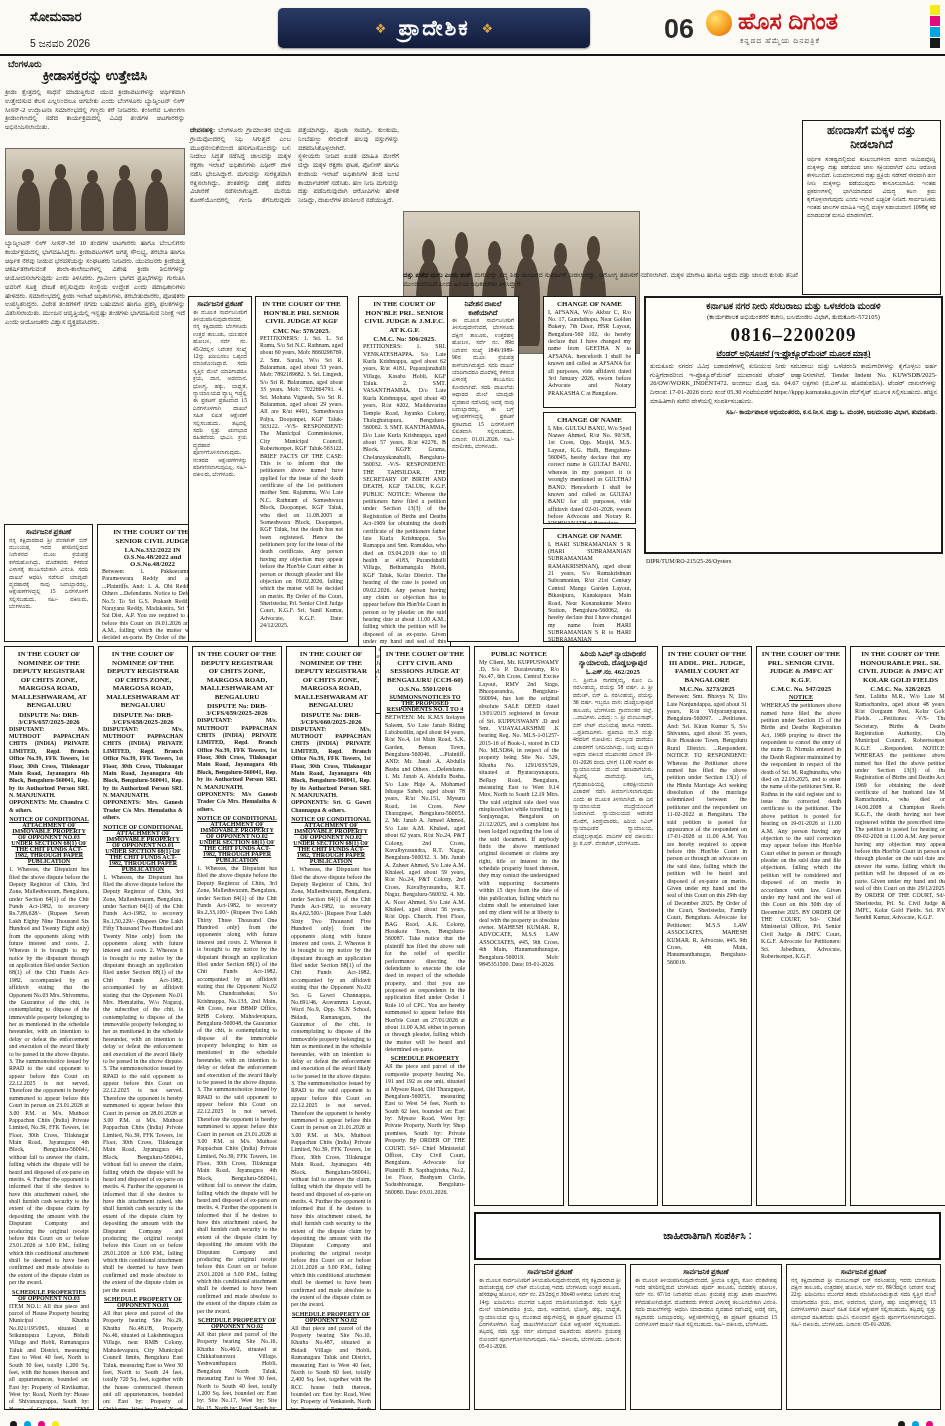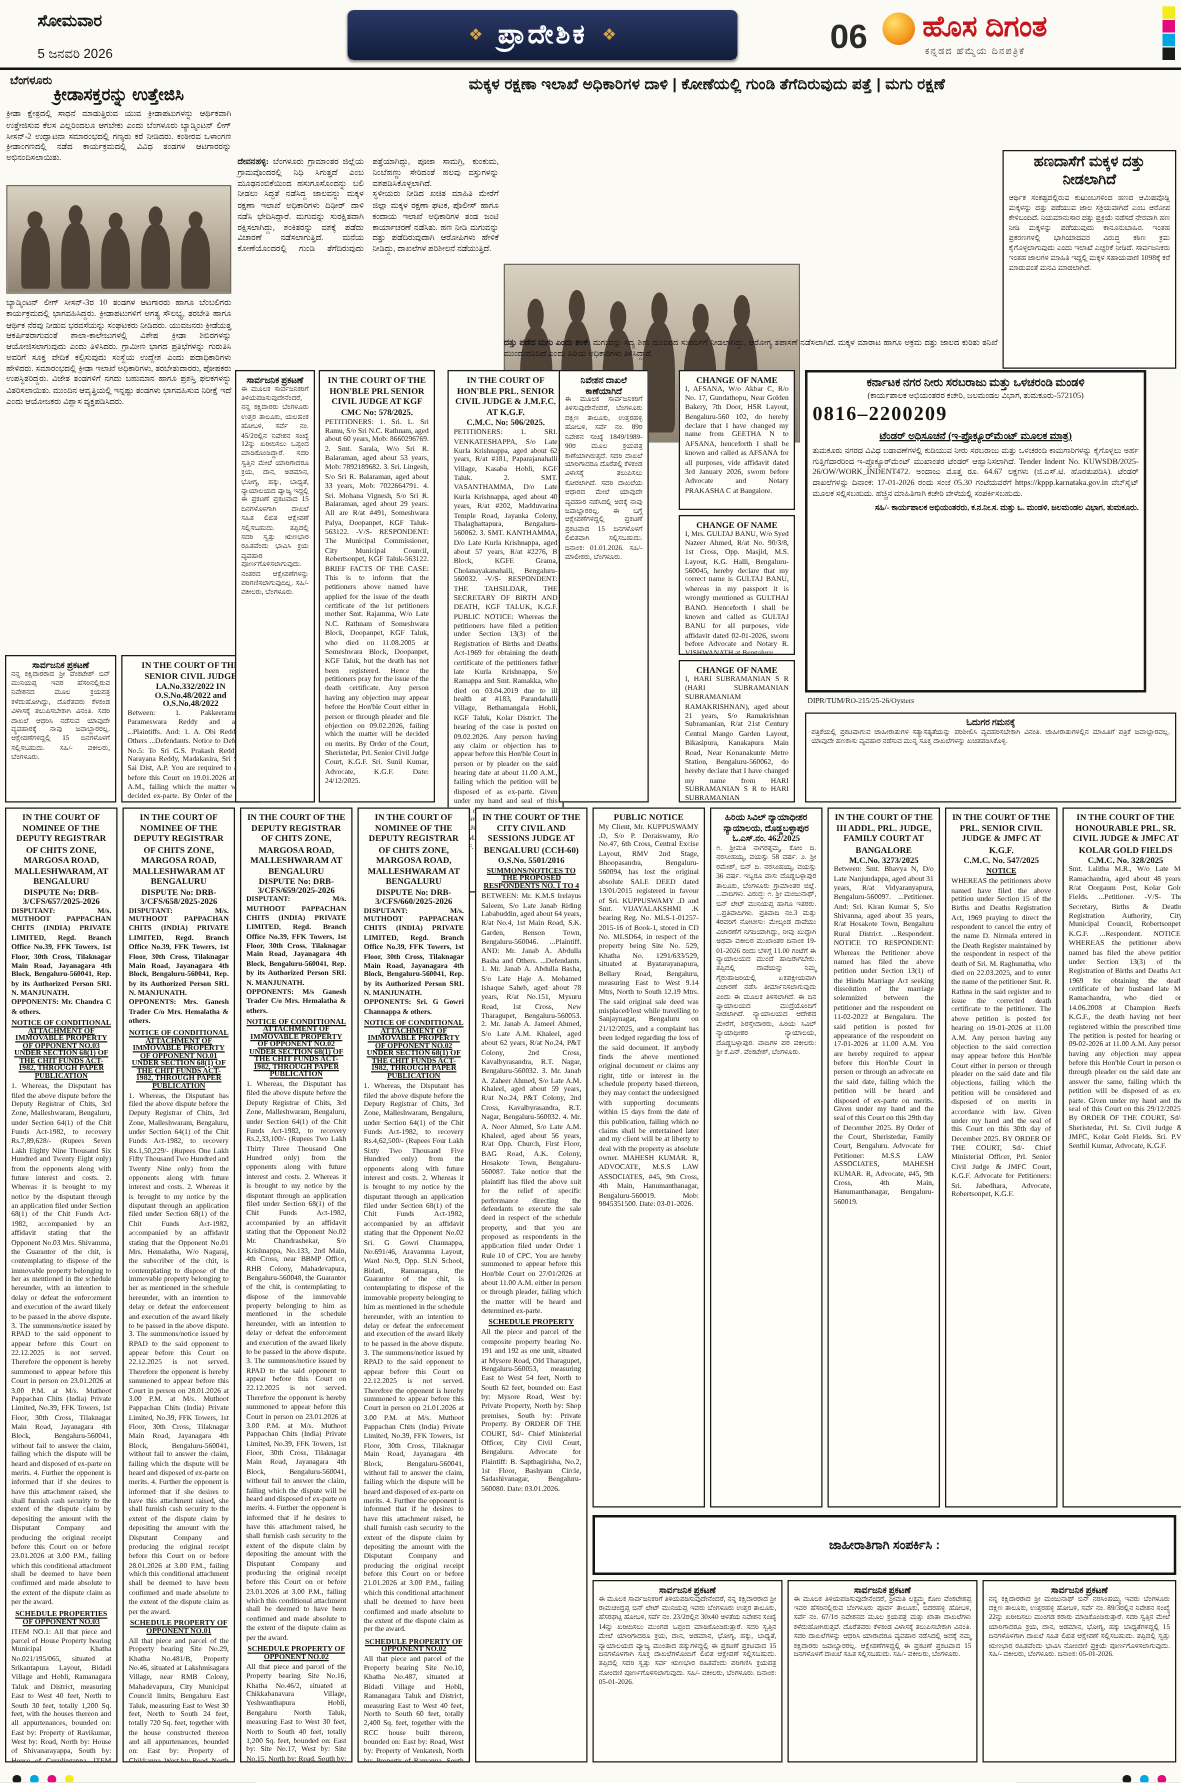--- a/index.html
+++ b/index.html
@@ -34,21 +34,21 @@
   .n-title{font-size:7px;line-height:1.22;font-weight:bold;text-align:center}
   .n-case{font-size:6.8px;font-weight:bold;text-align:center;margin:1px 0}
   .n-sub{font-size:6.1px;font-weight:bold;text-align:center;margin:2px 0;text-decoration:underline}
   .n-body{font-size:5.9px;line-height:1.25;text-align:justify}
   .kn-body{font-size:5.7px;line-height:1.3;text-align:justify}
   .rbox-title{font-size:11.5px;font-weight:bold;text-align:center;line-height:1.2;margin-bottom:3px}
   .rbox-body{font-size:6px;line-height:1.35;text-align:justify}
   .tender{border:2px solid #1a1a1a}
   .t-org1{font-size:9px;font-weight:bold;text-align:center}
   .t-org2{font-size:6.5px;text-align:center;margin-top:1px}
-  .t-phone{font-size:16px;font-weight:bold;letter-spacing:1px;margin:3px 0}
+  .t-phone{font-size:19px;font-weight:bold;text-align:center;letter-spacing:1px;margin:3px 0}
   .t-head{font-size:8px;font-weight:bold;text-align:center;text-decoration:underline;margin-bottom:3px}
   .t-body{font-size:6.4px;line-height:1.35;text-align:justify}
   .t-sign{font-size:6.4px;font-weight:bold;text-align:right;margin-top:3px}
   .dipr{font-size:6px}
   .contact{border:2.5px solid #141414;background:#fff;display:flex;align-items:center;justify-content:center;gap:10px}
   .contact-lbl{font-size:10px;font-weight:bold}
   .contact-num{font-size:25px;font-weight:bold;letter-spacing:1px;color:#10203f}
   .caption{font-size:6.6px;line-height:1.3;text-align:justify}
   .dots span{display:inline-block;width:7px;height:7px;border-radius:50%;margin-right:3px}
 </style>
@@ -94,21 +94,20 @@
   <section class="abs notice" style="left:4px;top:524px;width:89px;height:118px">
     <h3 class="n-title">ಸಾರ್ವಜನಿಕ ಪ್ರಕಟಣೆ</h3>
     <p class="kn-body">ನನ್ನ ಕಕ್ಷಿದಾರರಾದ ಶ್ರೀ ವೆಂಕಟೇಶ್ ಬಿನ್ ಮುನಿಯಪ್ಪ ಇವರ ಹೆಸರಿನಲ್ಲಿರುವ ನಿವೇಶನದ ಮೂಲ ಕ್ರಯಪತ್ರ ಕಳೆದುಹೋಗಿದ್ದು, ದೊರೆತವರು ಕೆಳಕಂಡ ವಿಳಾಸಕ್ಕೆ ತಲುಪಿಸಬೇಕಾಗಿ ವಿನಂತಿ. ಸದರಿ ದಾಖಲೆ ಆಧರಿಸಿ ನಡೆಸುವ ಯಾವುದೇ ವ್ಯವಹಾರಕ್ಕೆ ನಾವು ಜವಾಬ್ದಾರರಲ್ಲ. ಆಕ್ಷೇಪಣೆಗಳಿದ್ದಲ್ಲಿ 15 ದಿನಗಳೊಳಗೆ ಸಲ್ಲಿಸಬಹುದು. ಸಹಿ/- ವಕೀಲರು, ಬೆಂಗಳೂರು.</p>
   </section>
   <section class="abs notice" style="left:97px;top:524px;width:111px;height:118px">
     <h3 class="n-title">IN THE COURT OF THE SENIOR CIVIL JUDGE</h3>
     <div class="n-case">I.A.No.332/2022 IN O.S.No.48/2022 and O.S.No.48/2022</div>
     <p class="n-body">Between: 1. Pakkeerammagari Parameswara Reddy and another ...Plaintiffs. And: 1. A. Obi Reddy and Others ...Defendants. Notice to Defendant No.5: To Sri G.S. Prakash Reddy, S/o Narayana Reddy, Madakasira, Sri Sathya Sai Dist, A.P. You are required to appear before this Court on 19.01.2026 at 11.00 A.M., failing which the matter will be decided ex-parte. By Order of the Court, Sheristedar. G. Sreenivasa Reddy, Advocate, Cell: 9440456570.</p>
   </section>
 
-  <div class="abs kicker sans" style="left:190px;top:60px;width:751px">ಮಕ್ಕಳ ರಕ್ಷಣಾ ಇಲಾಖೆ ಅಧಿಕಾರಿಗಳ ದಾಳಿ | ಕೋಣೆಯಲ್ಲಿ ಗುಂಡಿ ತೆಗೆದಿರುವುದು ಪತ್ತೆ | ಮಗು ರಕ್ಷಣೆ</div>
   <div class="abs story cols2" style="left:190px;top:126px;width:209px;height:168px">
     <p><span class="b">ದೇವನಹಳ್ಳಿ:</span> <span>ಬೆಂಗಳೂರು ಗ್ರಾಮಾಂತರ ಜಿಲ್ಲೆಯ ಗ್ರಾಮವೊಂದರಲ್ಲಿ ನಿಧಿ ಸಿಗುತ್ತದೆ ಎಂಬ ಮೂಢನಂಬಿಕೆಯಿಂದ ಹಸುಗೂಸೊಂದನ್ನು ಬಲಿ ನೀಡಲು ಸಿದ್ಧತೆ ನಡೆಸಿದ್ದ ಜಾಲವನ್ನು ಮಕ್ಕಳ ರಕ್ಷಣಾ ಇಲಾಖೆ ಅಧಿಕಾರಿಗಳು ದಿಢೀರ್ ದಾಳಿ ನಡೆಸಿ ಭೇದಿಸಿದ್ದಾರೆ. ಮಗುವನ್ನು ಸುರಕ್ಷಿತವಾಗಿ ರಕ್ಷಿಸಲಾಗಿದ್ದು, ಶಂಕಿತರನ್ನು ವಶಕ್ಕೆ ಪಡೆದು ವಿಚಾರಣೆ ನಡೆಸಲಾಗುತ್ತಿದೆ. ಮನೆಯ ಕೋಣೆಯೊಂದರಲ್ಲಿ ಗುಂಡಿ ತೆಗೆದಿರುವುದು ಪತ್ತೆಯಾಗಿದ್ದು, ಪೂಜಾ ಸಾಮಗ್ರಿ, ಕುಂಕುಮ, ನಿಂಬೆಹಣ್ಣು ಸೇರಿದಂತೆ ಹಲವು ವಸ್ತುಗಳನ್ನು ವಶಪಡಿಸಿಕೊಳ್ಳಲಾಗಿದೆ.</span></p>
     <p>ಸ್ಥಳೀಯರು ನೀಡಿದ ಖಚಿತ ಮಾಹಿತಿ ಮೇರೆಗೆ ಜಿಲ್ಲಾ ಮಕ್ಕಳ ರಕ್ಷಣಾ ಘಟಕ, ಪೊಲೀಸ್ ಹಾಗೂ ಕಂದಾಯ ಇಲಾಖೆ ಅಧಿಕಾರಿಗಳ ತಂಡ ಜಂಟಿ ಕಾರ್ಯಾಚರಣೆ ನಡೆಸಿತು. ಹಣ ನೀಡಿ ಮಗುವನ್ನು ದತ್ತು ಪಡೆದಿರುವುದಾಗಿ ಆರೋಪಿಗಳು ಹೇಳಿಕೆ ನೀಡಿದ್ದು, ದಾಖಲೆಗಳ ಪರಿಶೀಲನೆ ನಡೆಯುತ್ತಿದೆ.</p>
   </div>
   <div class="abs photo" style="left:403px;top:124px;width:237px;height:143px">
     <div class="pfig" style="left:5%;bottom:5%;width:11%;height:60%"></div>
     <div class="pfig" style="left:19%;bottom:5%;width:11%;height:64%"></div>
     <div class="pfig" style="left:33%;bottom:5%;width:11%;height:59%"></div>
     <div class="pfig" style="left:47%;bottom:5%;width:11%;height:63%"></div>
     <div class="pfig" style="left:61%;bottom:5%;width:11%;height:58%"></div>
@@ -152,33 +151,29 @@
     <p class="n-body">I, AFSANA, W/o Akbar C, R/o No. 17, Gundathopu, Near Golden Bakery, 7th Door, HSR Layout, Bengaluru-560 102, do hereby declare that I have changed my name from GEETHA N to AFSANA, henceforth I shall be known and called as AFSANA for all purposes, vide affidavit dated 3rd January 2026, sworn before Advocate and Notary PRAKASHA C at Bangalore.</p>
   </section>
   <section class="abs notice" style="left:543px;top:412px;width:93px;height:112px">
     <h3 class="n-title">CHANGE OF NAME</h3>
     <p class="n-body">I, Mrs. GULTAJ BANU, W/o Syed Nazeer Ahmed, R/at No. 90/3/8, 1st Cross, Opp. Masjid, M.S. Layout, K.G. Halli, Bengaluru-560045, hereby declare that my correct name is GULTAJ BANU, whereas in my passport it is wrongly mentioned as GULTHAJ BANO. Henceforth I shall be known and called as GULTAJ BANU for all purposes, vide affidavit dated 02-01-2026, sworn before Advocate and Notary R. VISHWANATH at Bengaluru.</p>
   </section>
   <section class="abs notice" style="left:543px;top:528px;width:93px;height:114px">
     <h3 class="n-title">CHANGE OF NAME</h3>
     <p class="n-body">I, HARI SUBRAMANIAN S R (HARI SUBRAMANIAN SUBRAMANIAM RAMAKRISHNAN), aged about 21 years, S/o Ramakrishnan Subramanian, R/at 21st Century Central Mango Garden Layout, Bikasipura, Kanakapura Main Road, Near Konanakunte Metro Station, Bengaluru-560062, do hereby declare that I have changed my name from HARI SUBRAMANIAN S R to HARI SUBRAMANIAN SUBRAMANIAM RAMAKRISHNAN for all purposes, vide affidavit dated 02-01-2026, sworn before the Notary at Bengaluru.</p>
   </section>
-  <section class="abs notice tender" style="left:644px;top:296px;width:273px;height:258px">
+  <section class="abs notice tender" style="left:644px;top:296px;width:299px;height:258px">
     <div class="t-org1">ಕರ್ನಾಟಕ ನಗರ ನೀರು ಸರಬರಾಜು ಮತ್ತು ಒಳಚರಂಡಿ ಮಂಡಳಿ</div>
     <div class="t-org2">(ಕಾರ್ಯಪಾಲಕ ಅಭಿಯಂತರರ ಕಚೇರಿ, ಜಲಮಂಡಲ ವಿಭಾಗ, ತುಮಕೂರು-572105)</div>
     <div class="t-phone">0816–2200209</div>
     <div class="t-head">ಟೆಂಡರ್ ಅಧಿಸೂಚನೆ (ಇ-ಪ್ರೊಕ್ಯೂರ್‌ಮೆಂಟ್ ಮೂಲಕ ಮಾತ್ರ)</div>
     <p class="t-body">ತುಮಕೂರು ನಗರದ ವಿವಿಧ ಬಡಾವಣೆಗಳಲ್ಲಿ ಕುಡಿಯುವ ನೀರು ಸರಬರಾಜು ಮತ್ತು ಒಳಚರಂಡಿ ಕಾಮಗಾರಿಗಳನ್ನು ಕೈಗೊಳ್ಳಲು ಅರ್ಹ ಗುತ್ತಿಗೆದಾರರಿಂದ ಇ-ಪ್ರೊಕ್ಯೂರ್‌ಮೆಂಟ್ ಮುಖಾಂತರ ಟೆಂಡರ್ ಆಹ್ವಾನಿಸಲಾಗಿದೆ. Tender Indent No. KUWSDB/2025-26/OW/WORK_INDENT472. ಅಂದಾಜು ಮೊತ್ತ ರೂ. 64.67 ಲಕ್ಷಗಳು (ಜಿ.ಎಸ್.ಟಿ. ಹೊರತುಪಡಿಸಿ). ಟೆಂಡರ್ ದಾಖಲೆಗಳನ್ನು ದಿನಾಂಕ: 17-01-2026 ರಂದು ಸಂಜೆ 05.30 ಗಂಟೆಯವರೆಗೆ https://kppp.karnataka.gov.in ವೆಬ್‌ಸೈಟ್ ಮೂಲಕ ಸಲ್ಲಿಸಬಹುದು. ಹೆಚ್ಚಿನ ಮಾಹಿತಿಗಾಗಿ ಕಚೇರಿ ವೇಳೆಯಲ್ಲಿ ಸಂಪರ್ಕಿಸಬಹುದು.</p>
     <div class="t-sign">ಸಹಿ/- ಕಾರ್ಯಪಾಲಕ ಅಭಿಯಂತರರು, ಕ.ನ.ನೀ.ಸ. ಮತ್ತು ಒ. ಮಂಡಳಿ, ಜಲಮಂಡಲ ವಿಭಾಗ, ತುಮಕೂರು.</div>
   </section>
   <div class="abs dipr" style="left:646px;top:558px;width:220px">DIPR/TUM/RO-215/25-26/Oysters</div>
-  <section class="abs notice" style="left:644px;top:570px;width:297px;height:72px">
-    <h3 class="n-title">ಓದುಗರ ಗಮನಕ್ಕೆ</h3>
-    <p class="kn-body">ಪತ್ರಿಕೆಯಲ್ಲಿ ಪ್ರಕಟವಾಗುವ ಜಾಹೀರಾತುಗಳ ಸತ್ಯಾಸತ್ಯತೆಯನ್ನು ಪರಿಶೀಲಿಸಿ ವ್ಯವಹರಿಸಬೇಕಾಗಿ ವಿನಂತಿ. ಜಾಹೀರಾತುಗಳಲ್ಲಿನ ಮಾಹಿತಿಗೆ ಪತ್ರಿಕೆ ಜವಾಬ್ದಾರವಲ್ಲ. ಯಾವುದೇ ಹಣಕಾಸು ವ್ಯವಹಾರ ನಡೆಸುವ ಮುನ್ನ ಸೂಕ್ತ ದಾಖಲೆಗಳನ್ನು ಖಚಿತಪಡಿಸಿಕೊಳ್ಳಿ.</p>
-  </section>
 
   <section class="abs notice" style="left:4px;top:646px;width:90px;height:764px">
     <h3 class="n-title">IN THE COURT OF NOMINEE OF THE DEPUTY REGISTRAR OF CHITS ZONE, MARGOSA ROAD, MALLESHWARAM, AT BENGALURU</h3>
     <div class="n-case">DISPUTE No: DRB-3/CFS/657/2025-2026</div>
     <p class="n-body b">DISPUTANT: M/s. MUTHOOT PAPPACHAN CHITS (INDIA) PRIVATE LIMITED, Regd. Branch Office No.39, FFK Towers, 1st Floor, 30th Cross, Tilaknagar Main Road, Jayanagara 4th Block, Bengaluru-560041, Rep. by its Authorized Person SRI. N. MANJUNATH.</p>
     <p class="n-body b">OPPONENTS: Mr. Chandra C &amp; others.</p>
     <div class="n-sub">NOTICE OF CONDITIONAL ATTACHMENT OF IMMOVABLE PROPERTY OF OPPONENT NO.03 UNDER SECTION 68(1) OF THE CHIT FUNDS ACT-1982, THROUGH PAPER PUBLICATION</div>
     <p class="n-body">1. Whereas, the Disputant has filed the above dispute before the Deputy Registrar of Chits, 3rd Zone, Malleshwaram, Bengaluru, under Section 64(1) of the Chit Funds Act-1982, to recovery Rs.7,89,628/- (Rupees Seven Lakh Eighty Nine Thousand Six Hundred and Twenty Eight only) from the opponents along with future interest and costs. 2. Whereas it is brought to my notice by the disputant through an application filed under Section 68(1) of the Chit Funds Act-1982, accompanied by an affidavit stating that the Opponent No.03 Mrs. Shivamma, the Guarantor of the chit, is contemplating to dispose of the immovable property belonging to her as mentioned in the schedule hereunder, with an intention to delay or defeat the enforcement and execution of the award likely to be passed in the above dispute. 3. The summons/notice issued by RPAD to the said opponent to appear before this Court on 22.12.2025 is not served. Therefore the opponent is hereby summoned to appear before this Court in person on 23.01.2026 at 3.00 P.M. at M/s. Muthoot Pappachan Chits (India) Private Limited, No.39, FFK Towers, 1st Floor, 30th Cross, Tilaknagar Main Road, Jayanagara 4th Block, Bengaluru-560041, without fail to answer the claim, failing which the dispute will be heard and disposed of ex-parte on merits. 4. Further the opponent is informed that if she desires to have this attachment raised, she shall furnish cash security to the extent of the dispute claim by depositing the amount with the Disputant Company and producing the original receipt before this Court on or before 23.01.2026 at 3.00 P.M., failing which this conditional attachment shall be deemed to have been confirmed and made absolute to the extent of the dispute claim as per the award.</p>
     <div class="n-sub">SCHEDULE PROPERTIES OF OPPONENT NO.03</div>
     <p class="n-body">ITEM NO.1: All that piece and parcel of House Property bearing Municipal Khatha No.021/195/065, situated at Srikantapura Layout, Bidadi Village and Hobli, Ramanagara Taluk and District, measuring East to West 40 feet, North to South 30 feet, totally 1,200 Sq. feet, with the houses thereon and all appurtenances, bounded on: East by: Property of Ravikumar, West by: Road, North by: House of Shivanarayappa, South by: House of Gurulingappa. ITEM No.2: Property bearing Site No.35, Khatha No.48/18, Manjunatha Layout, Kempegowda Nagara, Ramanagara, measuring 30 x 40 feet, totally 1,200 Sq. feet, bounded on: East by: Site No.36, West by: Road, North by: Site No.28, South by: Private Property.</p>

